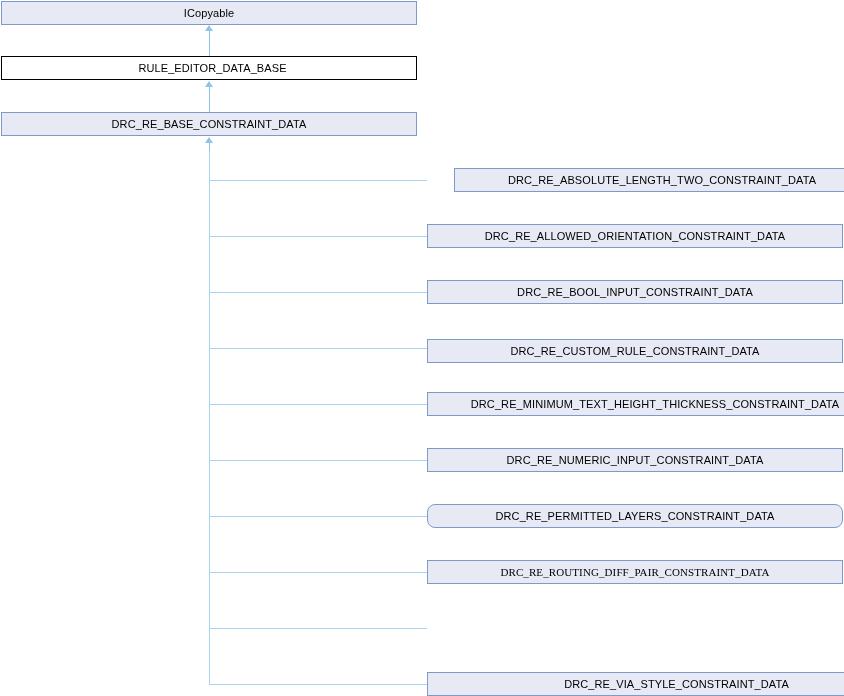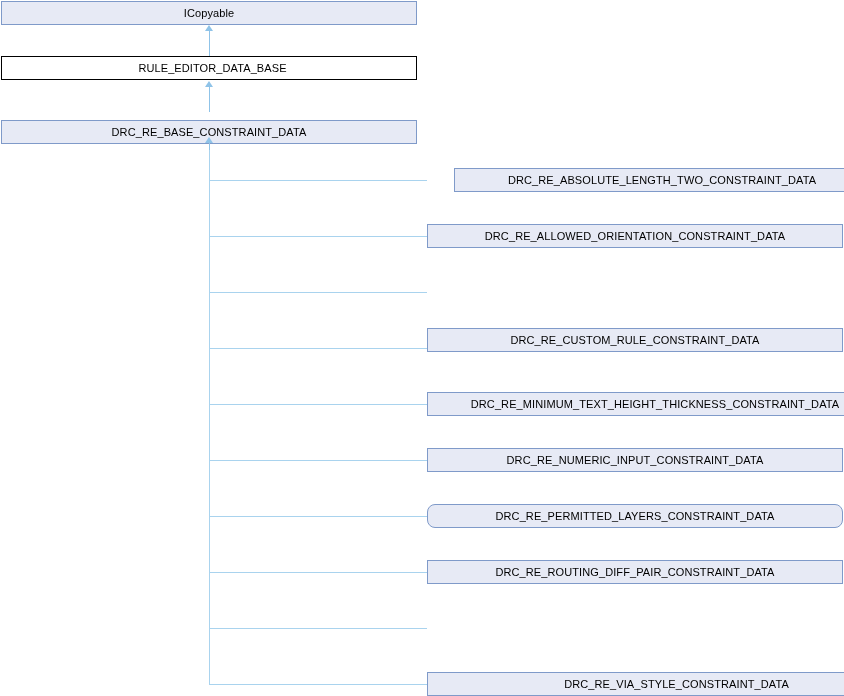--- a/index.html
+++ b/index.html
@@ -74,21 +74,21 @@
 <div id="graph">
 
   <div class="node" style="left:1px; top:1px; width:416px;">
     <span class="node-label">ICopyable</span>
   </div>
 
   <div class="node current" style="left:1px; top:56px; width:416px;padding-left:7px;">
     <span class="node-label">RULE_EDITOR_DATA_BASE</span>
   </div>
 
-  <div class="node" style="left:1px; top:112px; width:416px;margin-top:8px;">
+  <div class="node" style="left:1px; top:112px; width:416px;">
     <span class="node-label">DRC_RE_BASE_CONSTRAINT_DATA</span>
   </div>
 
   <div class="edge-v" style="left:209px; top:29px; height:27px;"></div>
   <div class="arrow-up" style="left:205px; top:25px;"></div>
 
   <div class="edge-v" style="left:209px; top:85px; height:27px;"></div>
   <div class="arrow-up" style="left:205px; top:81px;"></div>
 
   <div class="edge-v" style="left:209px; top:141px; height:10px;"></div>
@@ -100,43 +100,46 @@
   <div class="node" style="left:427px; top:168px; width:416px;margin-left:27px;">
     <span class="node-label">DRC_RE_ABSOLUTE_LENGTH_TWO_CONSTRAINT_DATA</span>
   </div>
 
   <div class="edge-h" style="left:209px; top:236px; width:218px;"></div>
   <div class="node" style="left:427px; top:224px; width:416px;">
     <span class="node-label">DRC_RE_ALLOWED_ORIENTATION_CONSTRAINT_DATA</span>
   </div>
 
   <div class="edge-h" style="left:209px; top:292px; width:218px;"></div>
+  <div class="node" style="left:427px; top:280px; width:416px;">
+    <span class="node-label">DRC_RE_BOOL_INPUT_CONSTRAINT_DATA</span>
+  </div>
 
   <div class="edge-h" style="left:209px; top:348px; width:218px;"></div>
-  <div class="node" style="left:427px; top:328px; width:416px;">
+  <div class="node" style="left:427px; top:339px; width:416px;">
     <span class="node-label">DRC_RE_CUSTOM_RULE_CONSTRAINT_DATA</span>
   </div>
 
   <div class="edge-h" style="left:209px; top:404px; width:218px;"></div>
   <div class="node" style="left:427px; top:392px; width:456px;">
     <span class="node-label">DRC_RE_MINIMUM_TEXT_HEIGHT_THICKNESS_CONSTRAINT_DATA</span>
   </div>
 
   <div class="edge-h" style="left:209px; top:460px; width:218px;"></div>
   <div class="node" style="left:427px; top:448px; width:416px;text-align:center;">
     <span class="node-label">DRC_RE_NUMERIC_INPUT_CONSTRAINT_DATA</span>
   </div>
 
   <div class="edge-h" style="left:209px; top:516px; width:218px;"></div>
   <div class="node" style="left:427px; top:504px; width:416px;border-radius:8px;">
     <span class="node-label">DRC_RE_PERMITTED_LAYERS_CONSTRAINT_DATA</span>
   </div>
 
   <div class="edge-h" style="left:209px; top:572px; width:218px;"></div>
-  <div class="node" style="left:427px; top:560px; width:416px;">
+  <div class="node" style="left:427px; top:560px; width:416px;font-family:Liberation Serif, serif;">
     <span class="node-label">DRC_RE_ROUTING_DIFF_PAIR_CONSTRAINT_DATA</span>
   </div>
 
   <div class="edge-h" style="left:209px; top:628px; width:218px;"></div>
 
   <div class="edge-h" style="left:209px; top:684px; width:218px;"></div>
   <div class="node" style="left:427px; top:672px; width:499px;">
     <span class="node-label">DRC_RE_VIA_STYLE_CONSTRAINT_DATA</span>
   </div>
 

